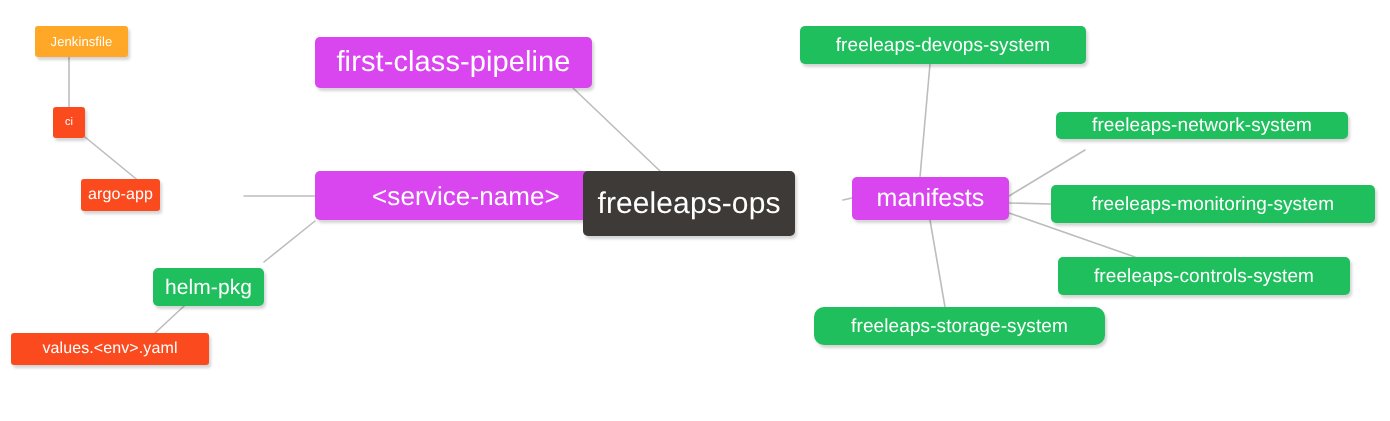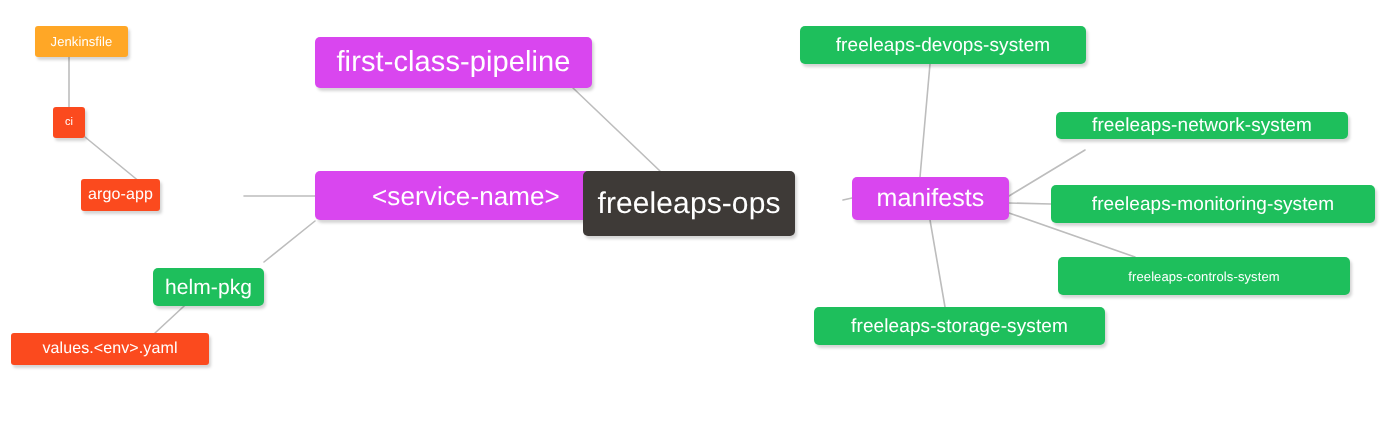--- a/index.html
+++ b/index.html
@@ -75,15 +75,15 @@
     <div class="node n-red r-sm" style="left: 33px; top: 179px; width: 79px; height: 32px; font-size: 16px; margin-left: 48px;">argo-app</div>
     <div class="node n-green r-md" style="left: 153px; top: 268px; width: 111px; height: 38px; font-size: 21px;">helm-pkg</div>
     <div class="node n-red r-sm" style="left: 11px; top: 333px; width: 198px; height: 32px; font-size: 16px;">values.&lt;env&gt;.yaml</div>
     <div class="node n-blue r-md" style="left: 315px; top: 37px; width: 277px; height: 51px; font-size: 29px;">first-class-pipeline</div>
     <div class="node n-blue r-md" style="left: 315px; top: 171px; width: 302px; height: 49px; font-size: 26px;">&lt;service-name&gt;</div>
     <div class="node n-dark r-md" style="left: 583px; top: 171px; width: 212px; height: 65px; font-size: 30px;">freeleaps-ops</div>
     <div class="node n-green r-md" style="left: 800px; top: 26px; width: 286px; height: 38px; font-size: 19px;">freeleaps-devops-system</div>
     <div class="node n-blue r-md" style="left: 852px; top: 177px; width: 157px; height: 43px; font-size: 25px;">manifests</div>
     <div class="node n-green r-md" style="left: 1056px; top: 112px; width: 292px; height: 27px; font-size: 19px; text-align: right;">freeleaps-network-system</div>
     <div class="node n-green r-md" style="left: 1051px; top: 185px; width: 324px; height: 38px; font-size: 19px;">freeleaps-monitoring-system</div>
-    <div class="node n-green r-md" style="left: 1058px; top: 257px; width: 292px; height: 38px; font-size: 13px;">freeleaps-controls-system</div>
-    <div class="node n-green r-md" style="left: 814px; top: 307px; width: 291px; height: 38px; font-size: 19px;">freeleaps-storage-system</div>
+    <div class="node n-green r-md" style="left: 1058px; top: 257px; width: 292px; height: 38px; font-size: 19px;">freeleaps-controls-system</div>
+    <div class="node n-green r-md" style="left: 814px; top: 307px; width: 291px; height: 38px; font-size: 19px; border-radius: 10px;">freeleaps-storage-system</div>
   </div>
 
 </body></html>

